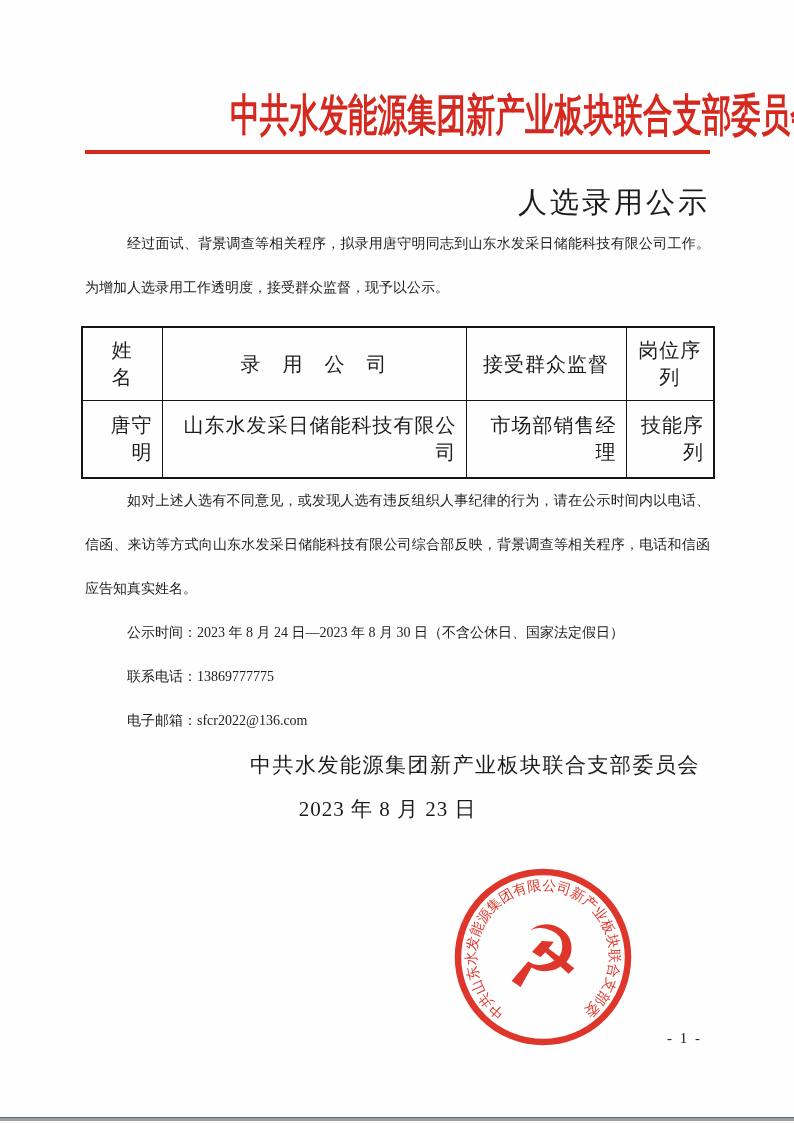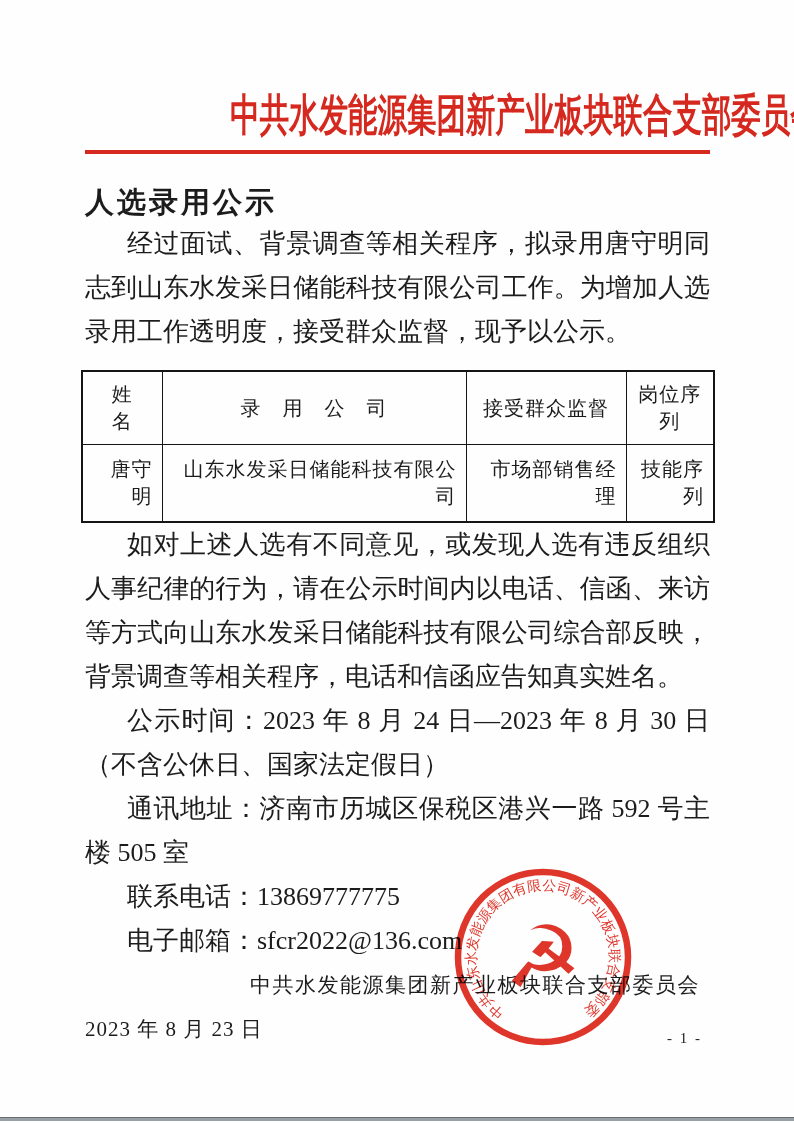--- a/index.html
+++ b/index.html
@@ -16,26 +16,26 @@
 
   .org-line { text-align:center; line-height:52px; height:52px; }
   .org-inner {
     display:inline-block; white-space:nowrap;
     font-size:44px; font-weight:bold; color:#d5281e;
     transform:scaleX(0.67); transform-origin:center;
   }
   .red-divider { height:4px; background:#d5281e; margin-top:8px; }
 
   .doc-title {
-    margin-top:28px; text-align:left;
-    font-size:29px; font-weight:bold; letter-spacing:3px; line-height:40px;
+    margin-top:28px; text-align:right;
+    font-size:29px; font-weight:normal; letter-spacing:3px; line-height:40px;
   }
 
   p.body {
-    font-size:26px; line-height:44px; text-indent:42px;
+    font-size:14px; line-height:44px; text-indent:42px;
     text-align:justify; margin:0;
   }
   .para-intro { margin-top:34px; }
   .para-objection { margin-top:26px; }
 
   table.recruit {
     width:632px; table-layout:fixed; border-collapse:collapse;
     margin:16px 0 0 -4px;
     border:2.5px solid #151515;
   }
@@ -47,21 +47,21 @@
   }
   table.recruit th { height:49px; letter-spacing:1px; }
   table.recruit td { height:58px; letter-spacing:1px;text-align:right; }
 
   .contact { margin:0; }
   .sig-line {
     text-align:right; padding-right:10px;
     font-size:21px; line-height:44px; letter-spacing:1.5px;
   }
   .date-line {
-    text-align:left; padding-right:20px;
+    text-align:center; padding-right:20px;
     font-size:21px; line-height:44px; letter-spacing:1px;
   }
 
   .seal {
     position:absolute; left:452px; top:866px;
     width:182px; height:182px;
     mix-blend-mode:multiply; opacity:0.92;
     pointer-events:none;
   }
   .page-number {
@@ -108,21 +108,20 @@
         <td>市场部销售经理</td>
         <td>技能序列</td>
       </tr>
     </tbody>
       </table>
 
     <p class="body para-objection">如对上述人选有不同意见，或发现人选有违反组织人事纪律的行为，请在公示时间内以电话、信函、来访等方式向山东水发采日储能科技有限公司综合部反映，背景调查等相关程序，电话和信函应告知真实姓名。</p>
 
     <p class="body">公示时间：2023 年 8 月 24 日—2023 年 8 月 30 日（不含公休日、国家法定假日）</p>
 
-    <p class="body contact">通讯地址：济南市历城区保税区港兴一路 592 号主楼 505 室</p>
     <p class="body contact">联系电话：13869777775</p>
     <p class="body contact">电子邮箱：sfcr2022@136.com</p>
 
     <div class="sig-line">中共水发能源集团新产业板块联合支部委员会</div>
     <div class="date-line">2023 年 8 月 23 日</div>
   </div>
 
   <svg class="seal" viewBox="0 0 182 182">
     <defs>
       <path id="sealArc" d="M 52.5,146 A 67,67 0 1 1 129.5,146" fill="none"></path>

